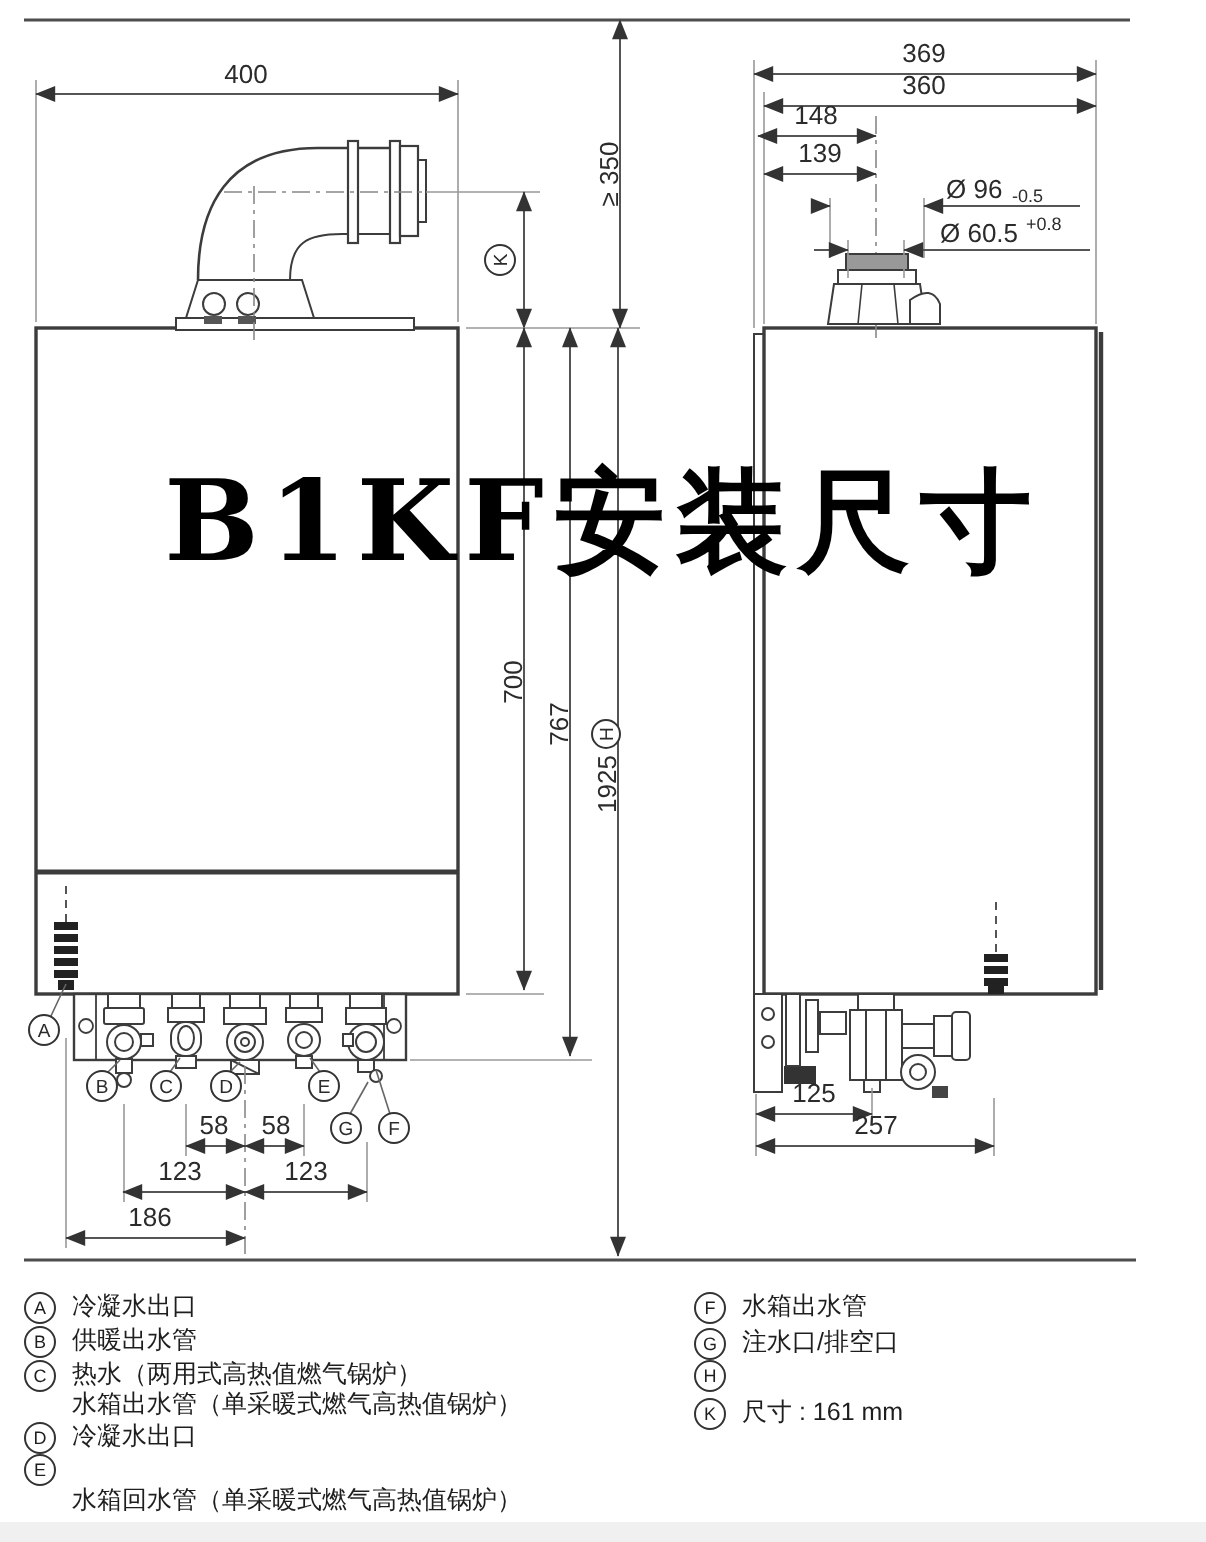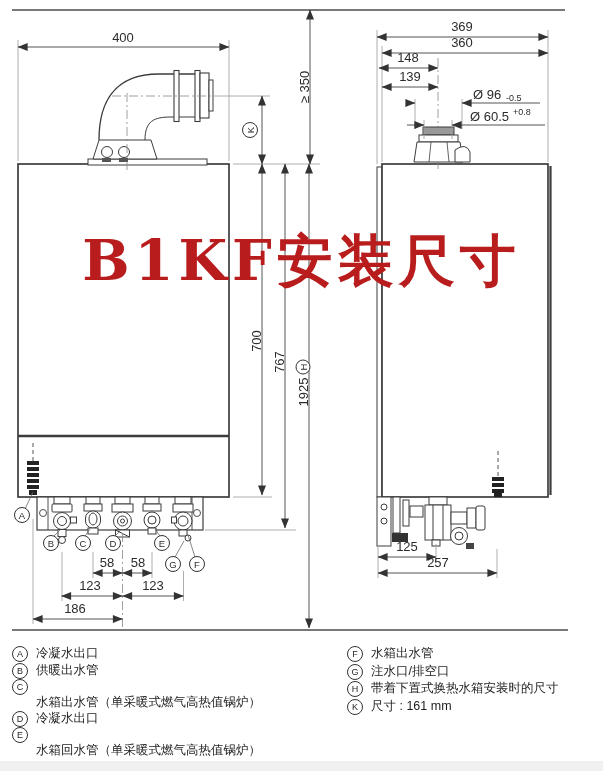--- a/index.html
+++ b/index.html
@@ -5,21 +5,21 @@
   html,body{margin:0;padding:0;background:#fff;}
   .stage{position:relative;width:603px;height:771px;background:#ffffff;overflow:hidden;
          font-family:"Liberation Sans",sans-serif;}
   .stage svg{position:absolute;left:0;top:0;}
   svg text{fill:#2b2b2b;font-family:"Liberation Sans",sans-serif;}
   .dimtxt{font-size:13px;}
   .toltxt{font-size:9px;}
   .reftxt{font-size:9.5px;}
   .wm-title{position:absolute;left:0;top:224px;width:100%;text-align:center;
             font-family:"DejaVu Serif",serif;font-weight:bold;font-size:56px;
-            letter-spacing:5px;color:#b91c1c;white-space:nowrap;}
+            letter-spacing:5px;color:#000000;white-space:nowrap;}
   .wm-url{position:absolute;left:0;top:304px;width:100%;text-align:center;
           font-family:"DejaVu Sans",sans-serif;font-size:26px;color:#0a0a0a;}
   .legend{position:absolute;left:0;top:0;width:100%;font-size:12.5px;color:#1e1e1e;}
   .lg-row{position:absolute;display:flex;align-items:center;white-space:nowrap;}
   .key-circle{display:inline-block;width:14px;height:14px;border:1px solid #333;
               border-radius:50%;font-size:9px;line-height:14px;text-align:center;
               margin-right:8px;flex:0 0 auto;color:#1e1e1e;}
   .key-hidden{visibility:hidden;}
   .bottom-strip{position:absolute;left:0;top:761px;width:603px;height:10px;background:#f0f0f0;}
 </style>
@@ -293,20 +293,21 @@
   <div class="lg-row" style="left:12px;top:645px;">
     <span class="key-circle">A</span>
     <span>冷凝水出口</span>
   </div>
   <div class="lg-row" style="left:12px;top:662px;">
     <span class="key-circle">B</span>
     <span>供暖出水管</span>
   </div>
   <div class="lg-row" style="left:12px;top:679px;">
     <span class="key-circle">C</span>
+    <span>热水（两用式高热值燃气锅炉）</span>
   </div>
   <div class="lg-row" style="left:12px;top:694px;">
     <span class="key-circle key-hidden"></span>
     <span>水箱出水管（单采暖式燃气高热值锅炉）</span>
   </div>
   <div class="lg-row" style="left:12px;top:710px;">
     <span class="key-circle">D</span>
     <span>冷凝水出口</span>
   </div>
   <div class="lg-row" style="left:12px;top:727px;">
@@ -320,21 +321,20 @@
   <div class="lg-row" style="left:347px;top:645px;">
     <span class="key-circle">F</span>
     <span>水箱出水管</span>
   </div>
   <div class="lg-row" style="left:347px;top:663px;">
     <span class="key-circle">G</span>
     <span>注水口/排空口</span>
   </div>
   <div class="lg-row" style="left:347px;top:680px;">
     <span class="key-circle">H</span>
-    <span>带着下置式换热水箱安装时的尺寸</span>
   </div>
   <div class="lg-row" style="left:347px;top:698px;">
     <span class="key-circle">K</span>
     <span>尺寸 : 161 mm</span>
   </div>
 </div>
 
 <div class="bottom-strip"></div>
 
 </div>

